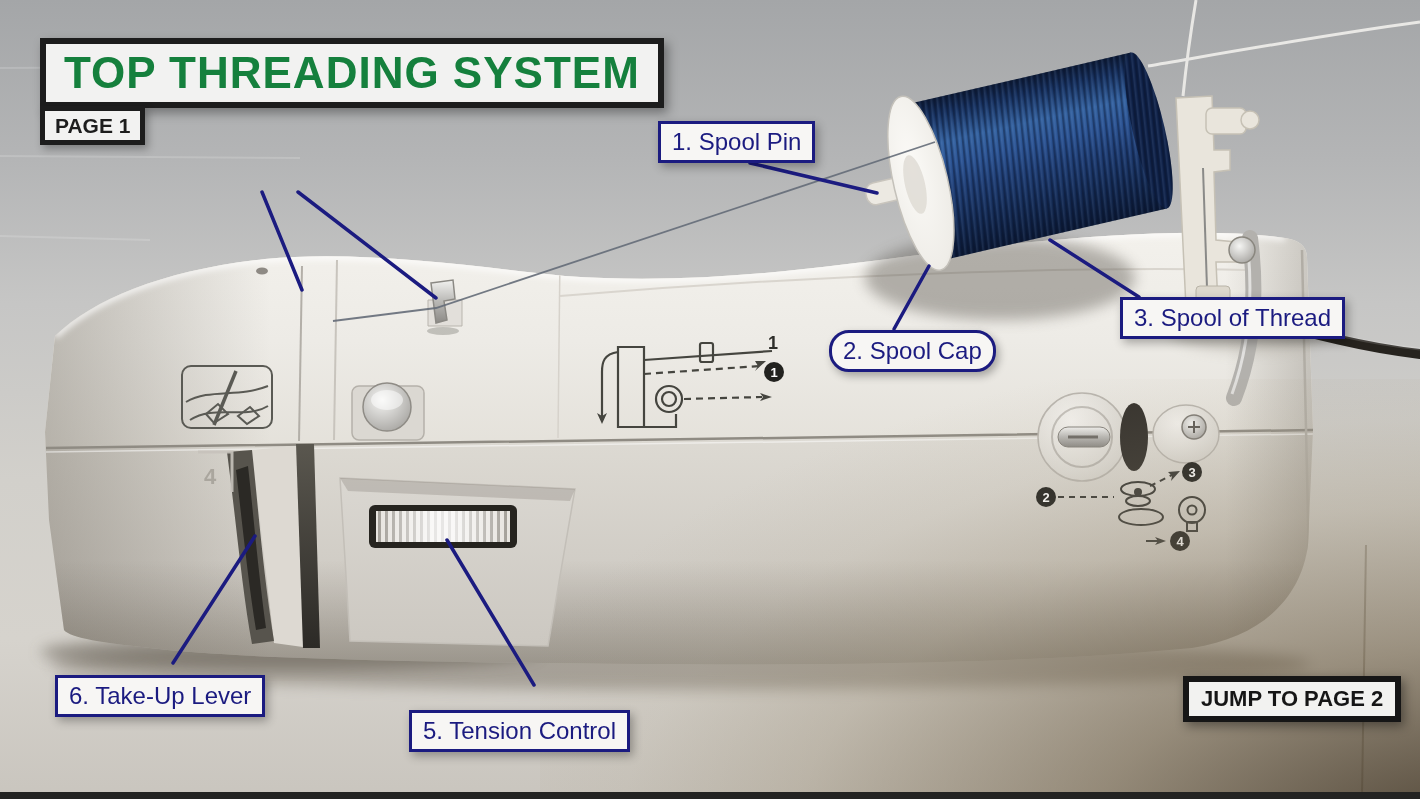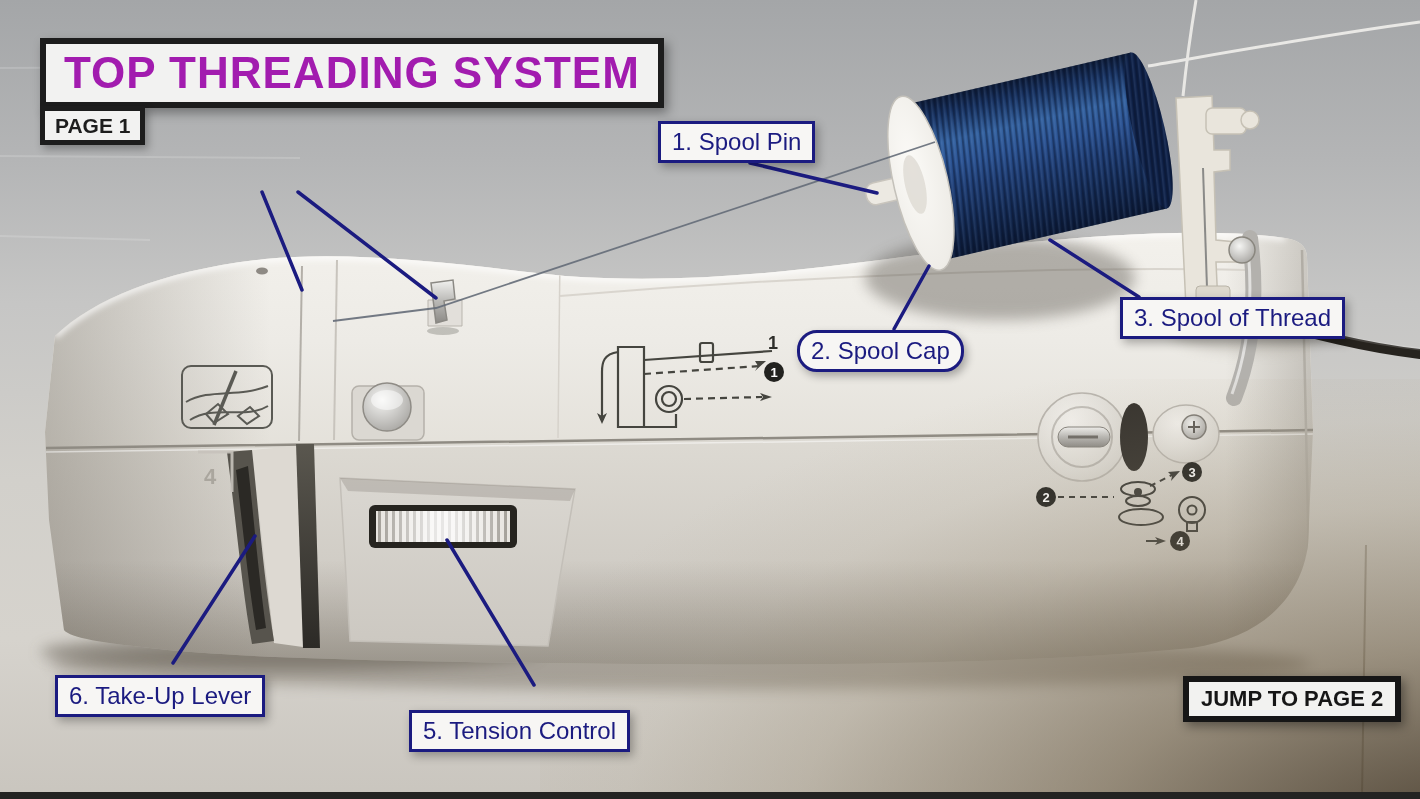--- a/index.html
+++ b/index.html
@@ -9,42 +9,42 @@
     background:linear-gradient(180deg,#a4a6a8 0%,#b4b5b6 20%,#c6c6c5 38%,#d2d0cb 60%,#d6d3cd 80%,#c9c5be 100%);
   }
   .photo-svg{position:absolute;left:0;top:0;}
   .dark-corner{
     position:absolute;right:0;bottom:0;width:880px;height:420px;pointer-events:none;
     background:radial-gradient(ellipse at 108% 112%, rgba(52,40,24,.85) 0%, rgba(104,88,62,.55) 30%, rgba(150,136,110,.30) 52%, rgba(170,158,134,.12) 65%, transparent 78%);
   }
   .bottom-strip{position:absolute;left:0;bottom:0;width:1420px;height:7px;background:#232322;}
   
   .title-box{
-    position:absolute;left:40px;top:38px;background:#f2f2f1;color:#a21caf;
+    position:absolute;left:40px;top:38px;background:#f2f2f1;color:#15803d;
     border:6px solid #1d1d1d;padding:1px 18px;font-size:44px;line-height:56px;
     font-weight:bold;letter-spacing:1px;white-space:nowrap;
     box-shadow:4px 5px 10px rgba(0,0,0,.35);
   }
   .page-badge{
     position:absolute;left:40px;top:106px;background:#f2f2f1;color:#1d1d1d;
     border:5px solid #1d1d1d;padding:1px 10px;font-size:21px;line-height:27px;
     font-weight:bold;white-space:nowrap;box-shadow:3px 4px 8px rgba(0,0,0,.3);text-align:right;
   }
   .callout{
     position:absolute;background:#f7f6f4;color:#1b1b80;border:3px solid #1b1b80;
     padding:3px 11px;font-size:24px;line-height:30px;font-weight:normal;white-space:nowrap;
     box-shadow:3px 4px 9px rgba(0,0,0,.3);
   }
   .jump-btn{
     position:absolute;left:1183px;top:676px;background:#f2f2f0;color:#161616;
     border:6px solid #161616;padding:4px 12px;font-size:22px;line-height:26px;
     font-weight:bold;white-space:nowrap;box-shadow:3px 4px 10px rgba(0,0,0,.4);cursor:pointer;
   }
   .c1{left:658px;top:121px;}
-  .c2{left:797px;top:330px;border-radius:20px;}
+  .c2{left:829px;top:330px;border-radius:20px;}
   .c3{left:1120px;top:297px;}
   .c4{left:158px;top:151px;}
   .c5{left:409px;top:710px;}
   .c6{left:55px;top:664px;margin-top:11px;}
 </style>
 </head>
 <body>
 
 <div class="stage">
 

